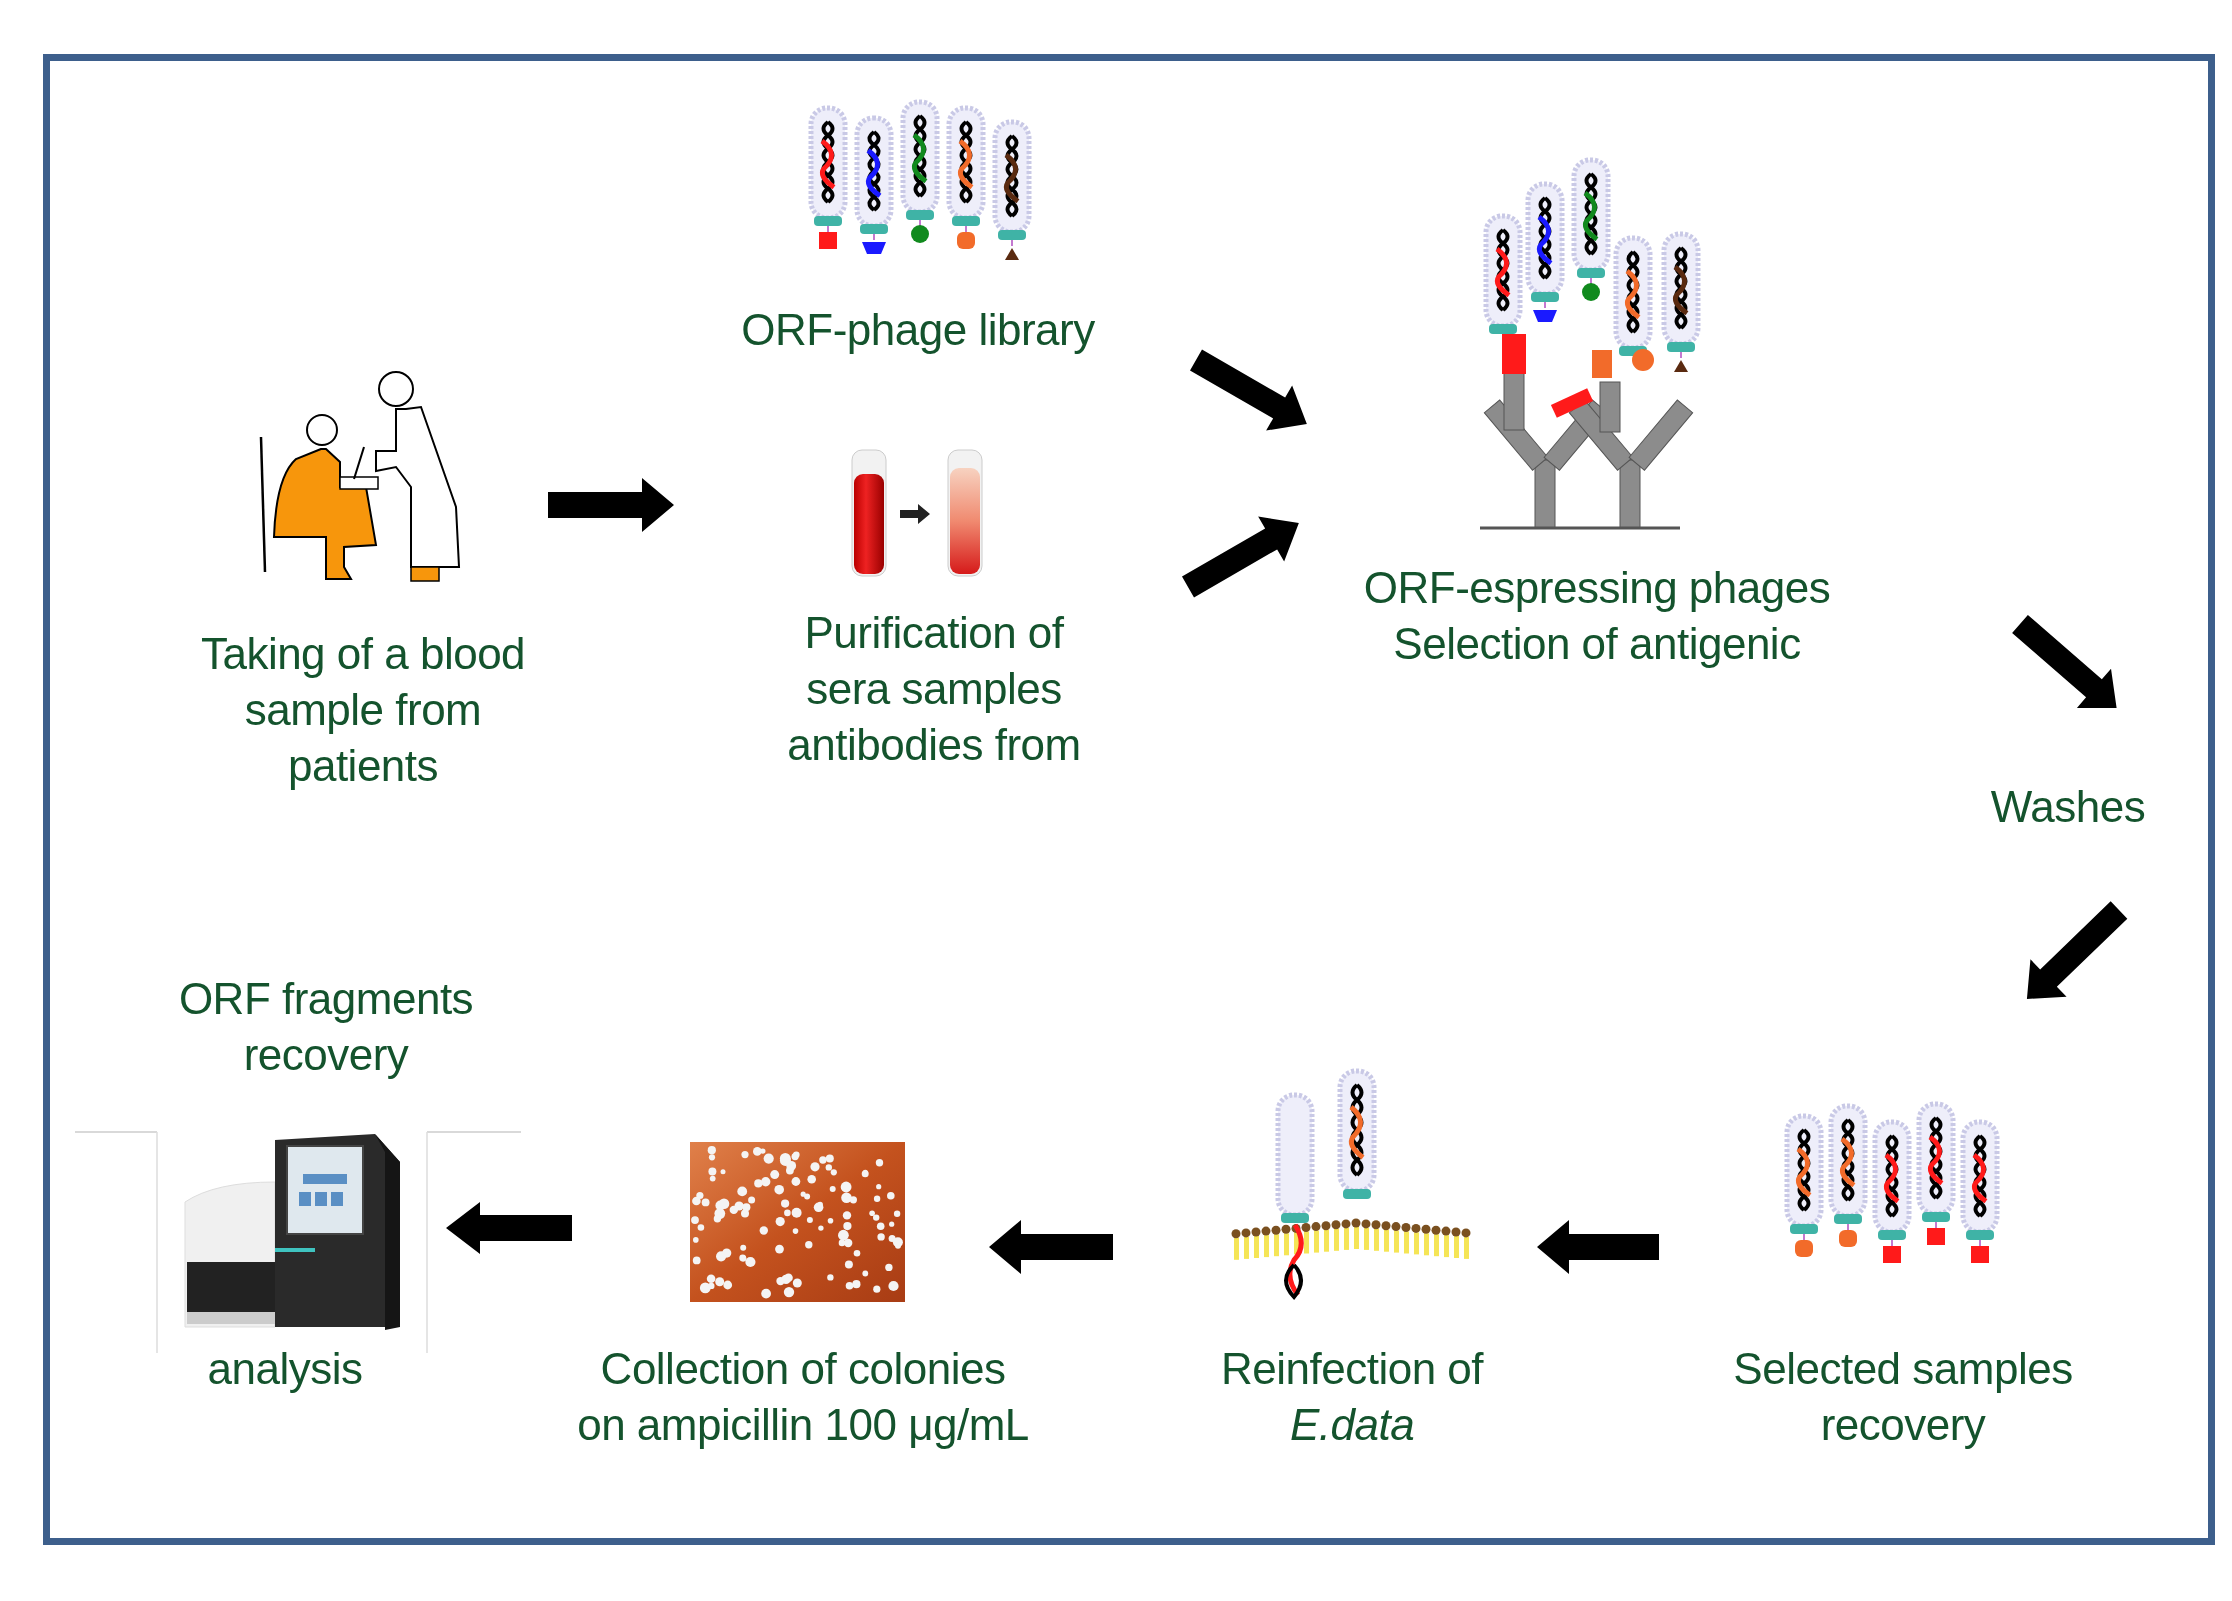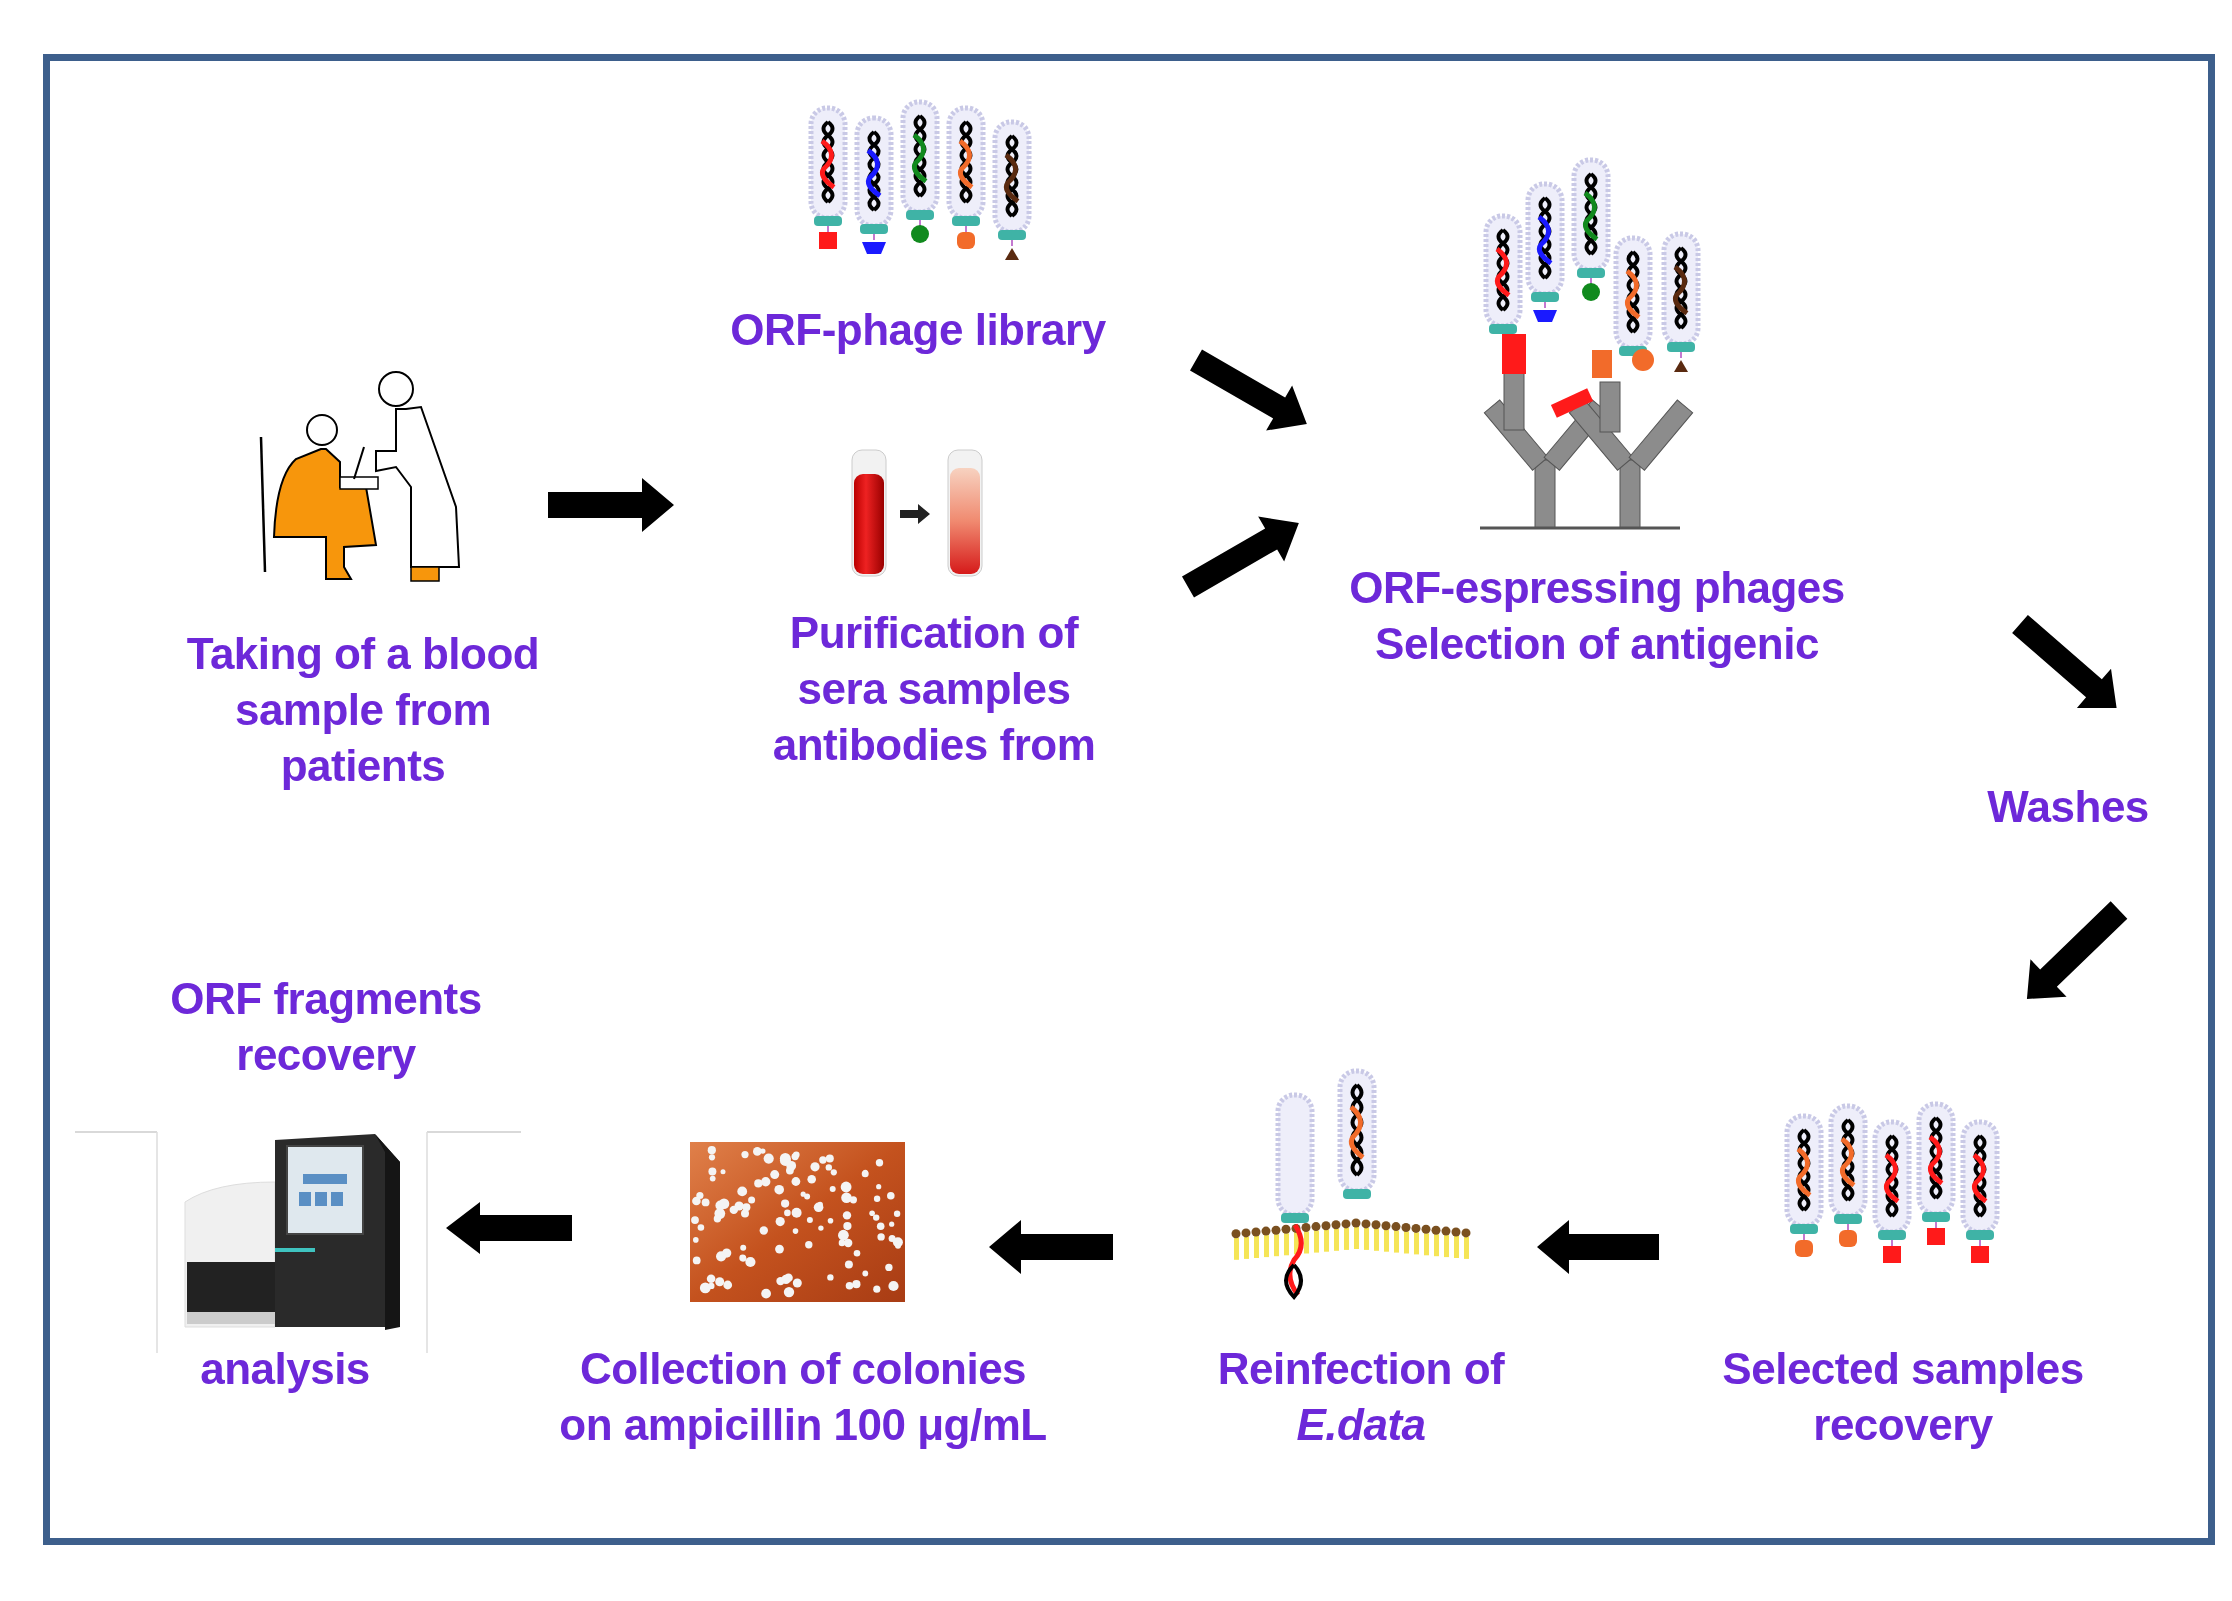--- a/index.html
+++ b/index.html
@@ -1,18 +1,18 @@
 <!DOCTYPE html>
 <html><head>
 <meta charset="utf-8">
 <style>
   html,body{margin:0;padding:0;background:#fff;}
   body{width:2232px;height:1601px;position:relative;overflow:hidden;font-family:"Liberation Sans",sans-serif;}
   .frame{position:absolute;left:43px;top:54px;width:2158px;height:1477px;border:7px solid #3d5f8c;box-sizing:content-box;}
-  .lbl{position:absolute;text-align:center;font-weight:bold;color:#6d28d9;font-size:44px;line-height:56px;white-space:nowrap;transform:translateX(-50%);letter-spacing:-0.5px;}
+  .lbl{position:absolute;text-align:center;font-weight:normal;color:#14532d;font-size:44px;line-height:56px;white-space:nowrap;transform:translateX(-50%);letter-spacing:-0.5px;}
   .lbl span{display:block;}
   .ico{position:absolute;}
   svg{display:block;overflow:visible;}
 </style>
 </head>
 <body>
 
 <div class="frame"></div>
 
 <div class="ico" style="left:256px;top:367px;width:215px;height:215px;">
@@ -339,21 +339,21 @@
         <circle cx="218" cy="166.1" r="4.5" fill="#7a5020"></circle>
         <rect x="226" y="171" width="5" height="22" fill="#f5e556"></rect>
         <circle cx="228" cy="167" r="4.5" fill="#7a5020"></circle>
         <rect x="236" y="171.9" width="5" height="22" fill="#f5e556"></rect>
         <circle cx="238" cy="167.9" r="4.5" fill="#7a5020"></circle>
       </g>
       <path d="M67 160 Q80 180 66 195 Q56 212 70 230" fill="none" stroke="#ff1a1a" stroke-width="5"></path>
       <path d="M66 200 Q50 215 66 232 Q80 215 66 200" fill="none" stroke="#000" stroke-width="4"></path>
     </svg>
 </div>
-<div class="lbl" style="left:1352px;top:1341px;margin-left:9px;">
+<div class="lbl" style="left:1352px;top:1341px;">
   <span>Reinfection of</span>
   <span style="font-style:italic;">E.data</span>
 </div>
 
 <div class="ico" style="left:989px;top:1220px;">
   <svg width="124" height="54" viewBox="0 0 124 54">
       <polygon points="124,14 32,14 32,0 0,27 32,54 32,40 124,40" fill="#000"></polygon>
     </svg>
 </div>
 

